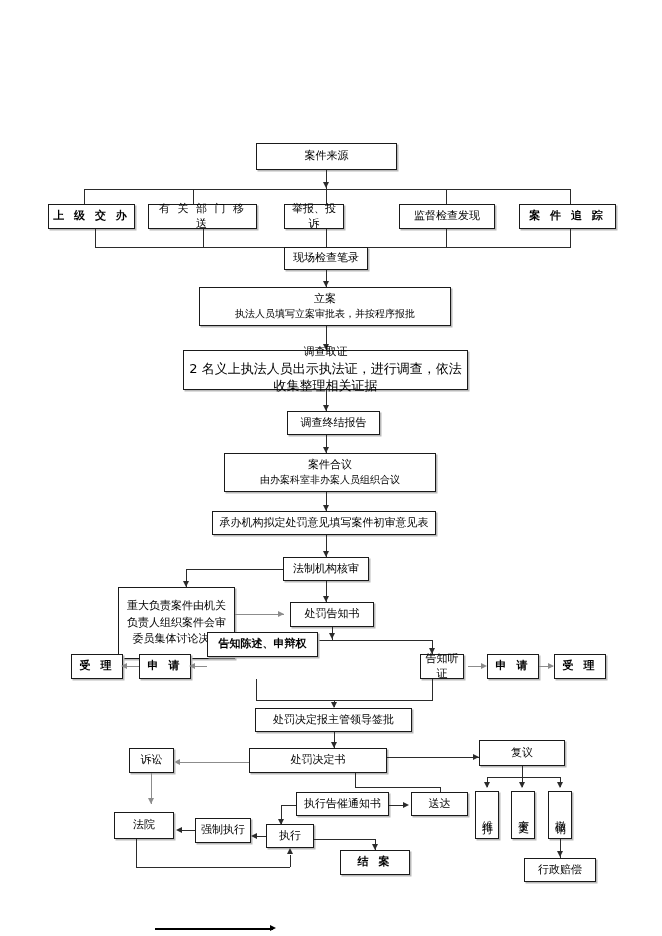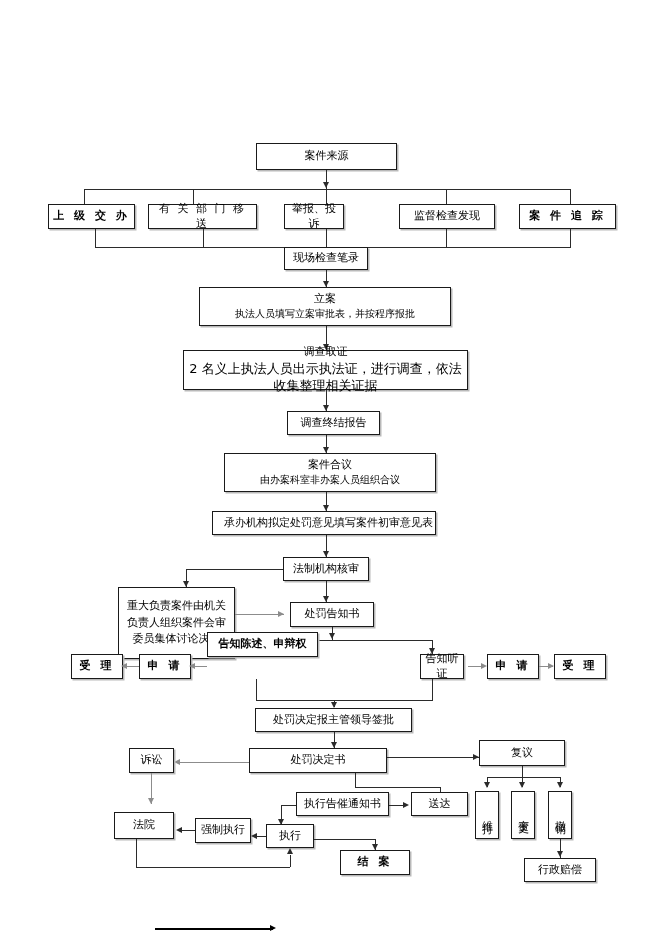--- a/index.html
+++ b/index.html
@@ -164,21 +164,21 @@
   <div class="arw arw-d" style="left:322.5px;top:447px;"></div>
 
   <div class="box" style="left:224px;top:453px;width:212px;height:39px;">
     <span class="l1">案件合议</span>
     <span class="l2" style="font-size:10px;">由办案科室非办案人员组织合议</span>
   </div>
 
   <div class="ln lnv" style="left:326px;top:492px;height:19px;"></div>
   <div class="arw arw-d" style="left:322.5px;top:505px;"></div>
 
-  <div class="box" style="left:212px;top:511px;width:224px;height:24px;align-items:flex-end;">
+  <div class="box" style="left:212px;top:511px;width:224px;height:24px;">
     <span>承办机构拟定处罚意见填写案件初审意见表</span>
   </div>
 
   <div class="ln lnv" style="left:326px;top:535px;height:22px;"></div>
   <div class="arw arw-d" style="left:322.5px;top:551px;"></div>
 
   <div class="box" style="left:283px;top:557px;width:86px;height:24px;">
     <span>法制机构核审</span>
   </div>
 

